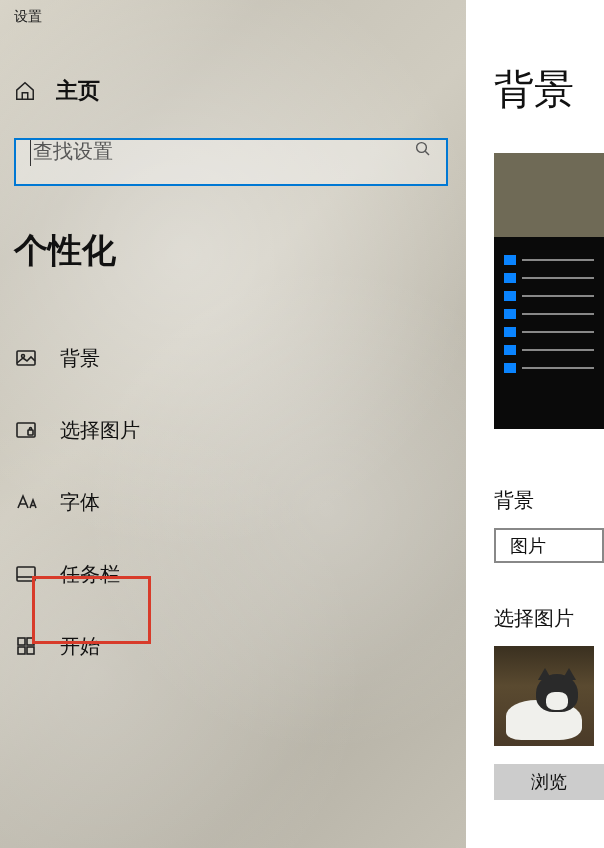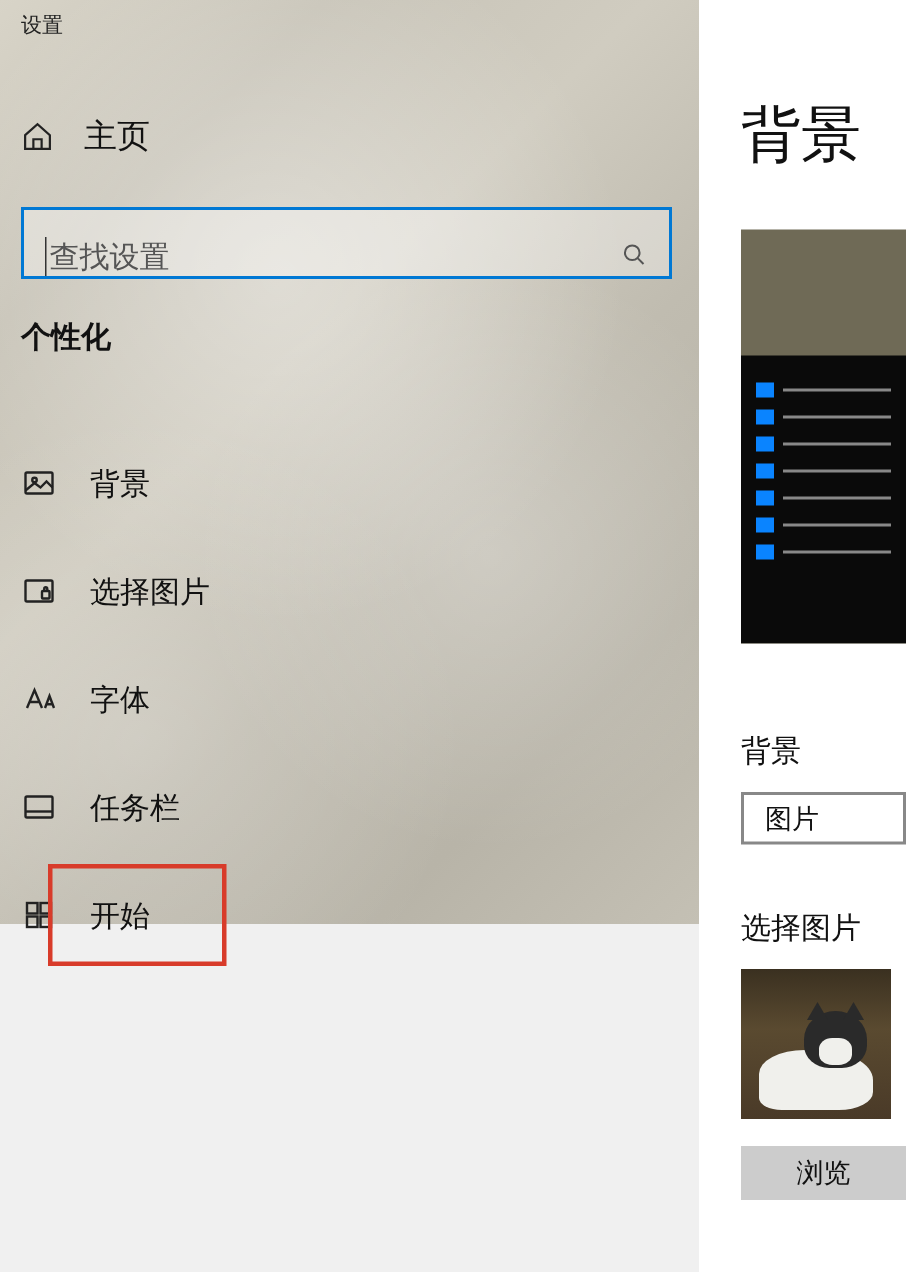--- a/index.html
+++ b/index.html
@@ -6,21 +6,21 @@
     body {
       font-family: "Microsoft YaHei", "Segoe UI", sans-serif;
       width: 604px;
       height: 848px;
       display: flex;
       overflow: hidden;
       background: #f0f0f0;
     }
     .sidebar {
       width: 469px;
-      height: 616px;
+      height: 848px;
       background: linear-gradient(135deg, #d8d4c8 0%, #c8c4b8 20%, #d0ccc0 40%, #c0bcb0 60%, #b8b4a8 80%, #c4c0b4 100%);
       position: relative;
       padding: 8px 18px 0 14px;
     }
     .sidebar::before {
       content: "";
       position: absolute;
       inset: 0;
       background: radial-gradient(circle at 40% 30%, rgba(255,255,255,0.35) 0%, transparent 45%),
                   radial-gradient(circle at 70% 60%, rgba(255,255,255,0.25) 0%, transparent 40%),
@@ -36,49 +36,49 @@
     }
     .home-row {
       display: flex;
       align-items: center;
       gap: 20px;
       margin-bottom: 32px;
       position: relative;
       z-index: 1;
     }
     .home-row .icon { width: 22px; height: 22px; display: flex; align-items: center; justify-content: center; }
-    .home-label { font-size: 22px; color: #111; }
+    .home-label { font-size: 22px; color: #111; font-weight: bold; }
     .search-wrap {
       border: 2px solid #0078d4;
       background: rgba(255,255,255,0.35);
       height: 48px;
       display: flex;
-      align-items: flex-end;
+      align-items: flex-start;
       padding: 0 14px;
-      margin-bottom: 25px;
+      margin-bottom: 42px;
       position: relative;
       z-index: 1;
     }
     .search-cursor {
       width: 1px; height: 26px; background: #333; margin-right: 2px;
       animation: blink 1s step-end infinite;
     }
     @keyframes blink { 50% { opacity: 0; } }
     .search-input {
       flex: 1;
       border: none;
       background: transparent;
       font-size: 20px;
       color: #555;
       outline: none;
     }
     .search-input::placeholder { color: #555; }
     .search-icon { width: 18px; height: 18px; }
     .cat-title {
-      font-size: 20px;
+      font-size: 34px;
       font-weight: 700;
       color: #111;
       margin-bottom: 48px;
       position: relative;
       z-index: 1;
     }
     .nav-item {
       display: flex;
       align-items: center;
       gap: 22px;

